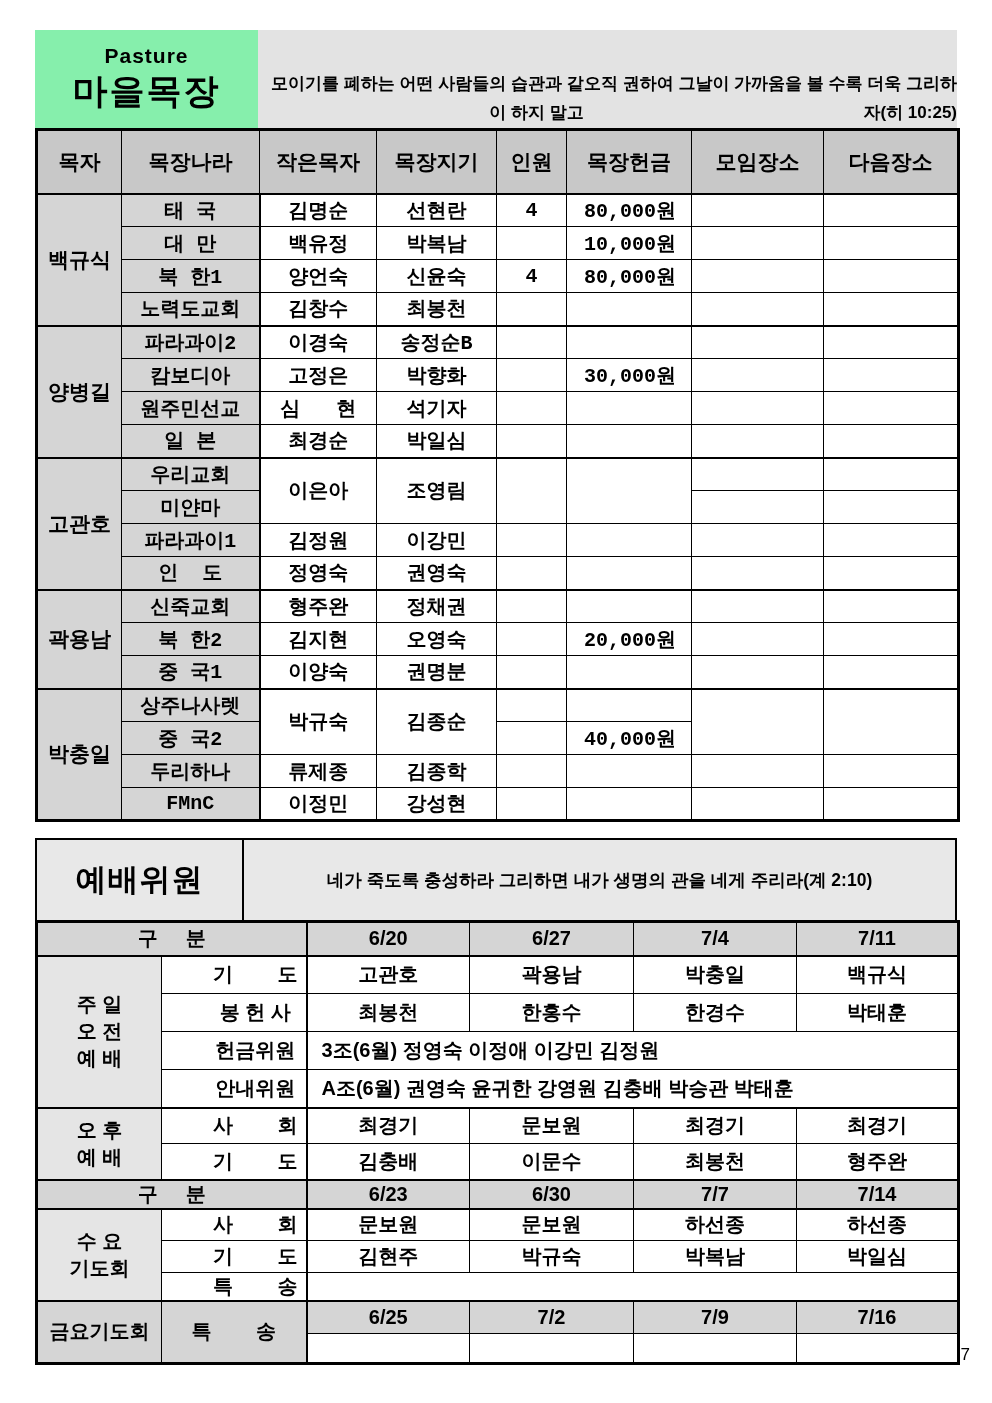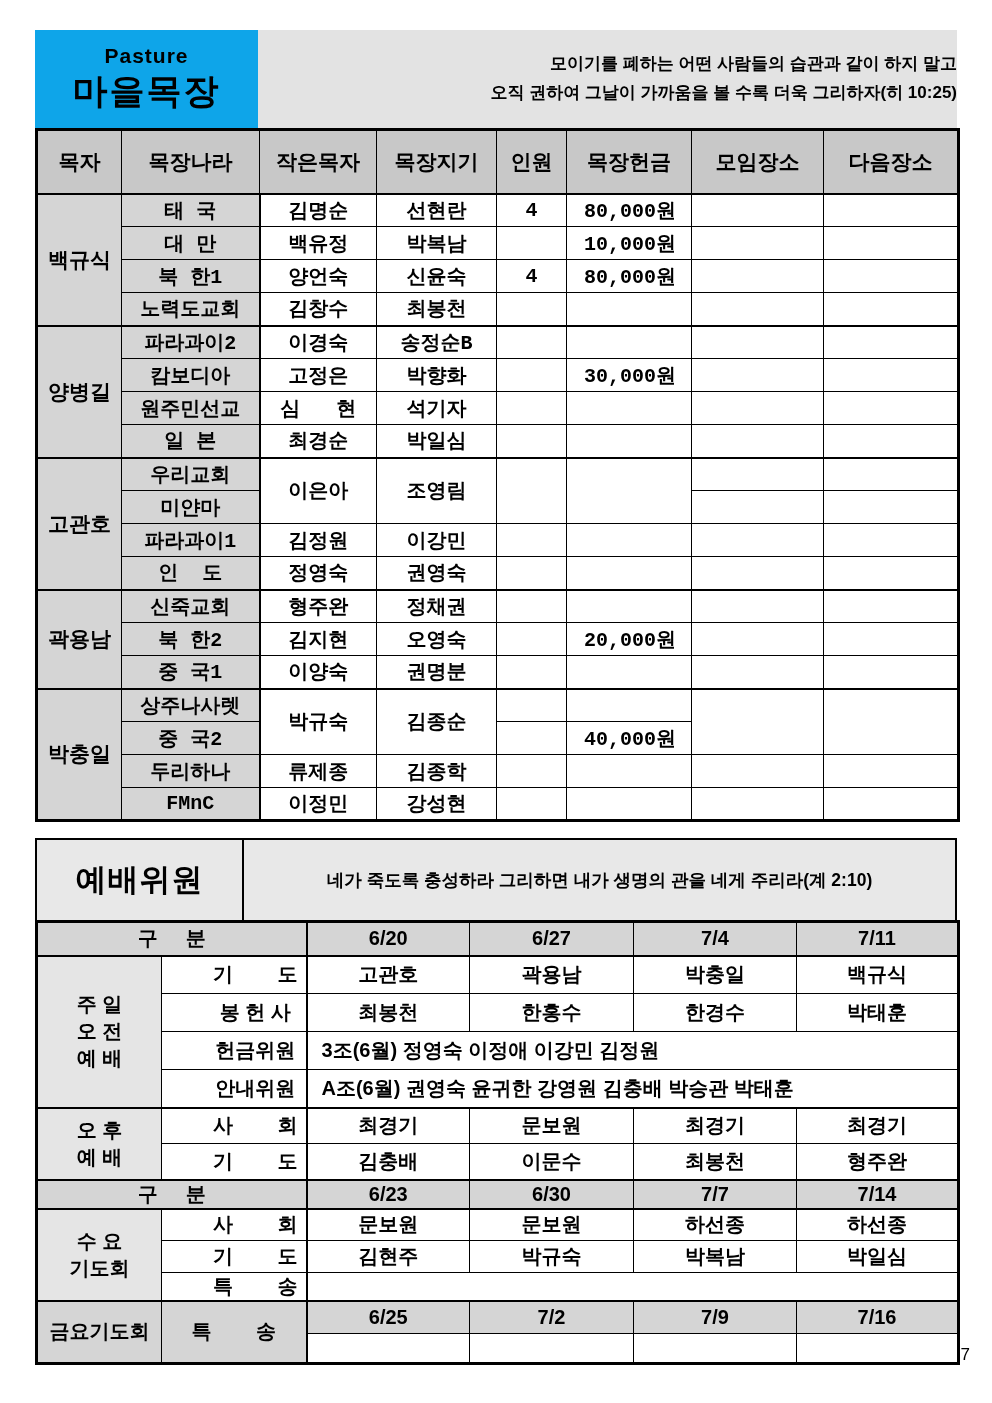--- a/index.html
+++ b/index.html
@@ -7,29 +7,29 @@
     width:992px; height:1403px; background:#ffffff;
     font-family:"Liberation Sans","DejaVu Sans",sans-serif;
     font-weight:bold; color:#000;
   }
   .page { position:relative; width:992px; height:1403px; }
   .content { position:absolute; left:35px; top:30px; width:922px; }
 
   
   .band1 { display:flex; width:922px; height:98px; }
   .band1 .titlebox {
-    width:223px; background:#0ea5e9; display:flex; flex-direction:column;
+    width:223px; background:#86efac; display:flex; flex-direction:column;
     align-items:center; justify-content:center;
   }
   .band1 .subtitle { font-size:21px; letter-spacing:1px; }
   .band1 .title { font-size:35px; letter-spacing:2px; margin-top:0; }
   .band1 .versebox {
-    flex:1; background:#e3e3e3; display:flex; flex-direction:column;
+    flex:1; background:#e3e3e3; display:flex; flex-direction:row;
     align-items:flex-end; justify-content:center; 
-    font-size:17px; line-height:1.7;
+    font-size:17px; line-height:1.7;text-align:right;
   }
 
   
   table { border-collapse:collapse; table-layout:fixed; width:922px; }
   th, td {
     border:1px solid #000; text-align:center; vertical-align:middle;
     font-weight:bold; white-space:pre; overflow:hidden;
   }
   .t1 { border:3px solid #000;font-family:Liberation Mono, monospace; }
   .t1 th { background:#c8c8c8; height:64px; font-size:21px; border-bottom:2px solid #000; }

